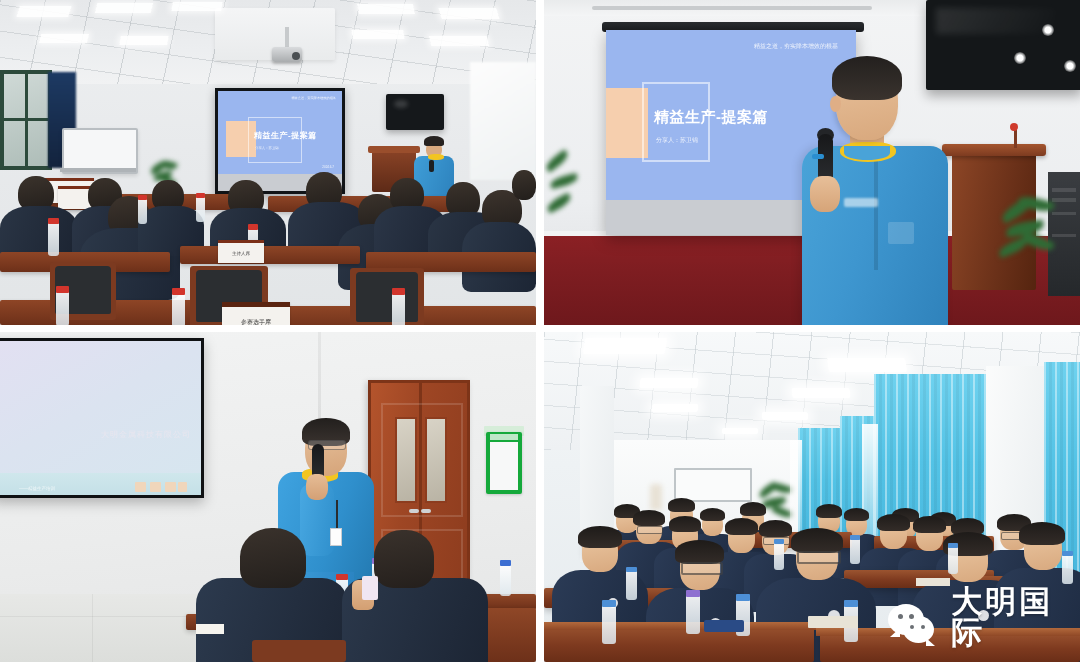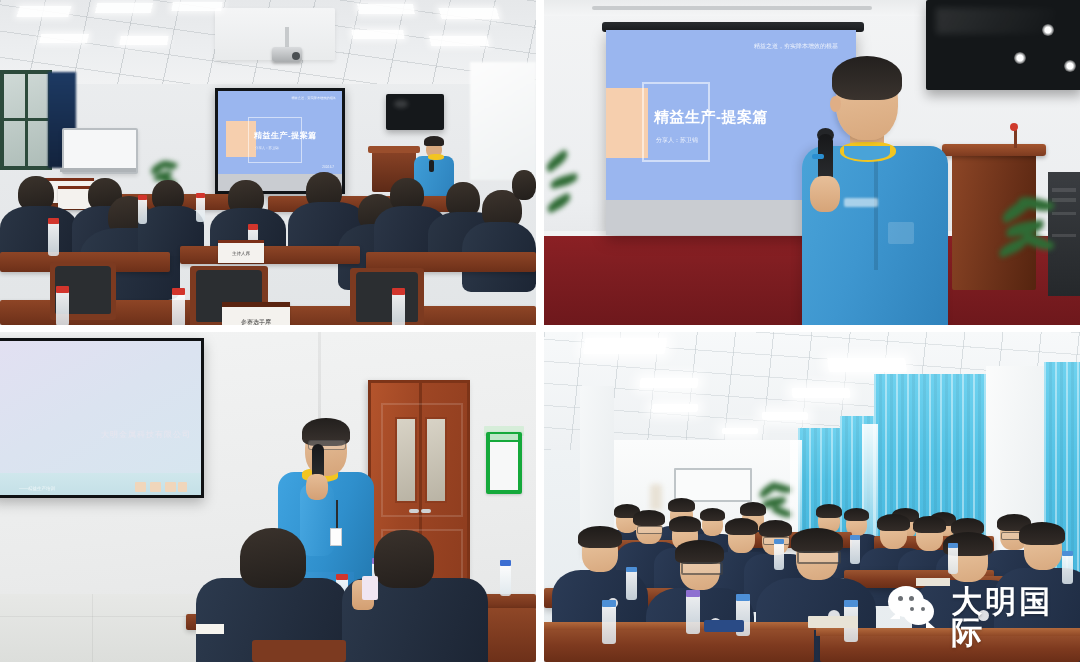--- a/index.html
+++ b/index.html
@@ -276,21 +276,21 @@
     background:linear-gradient(170deg,#ecc9a4,#d8a97f);}
   .att-hair{position:absolute;border-radius:50% 50% 26% 26%;
     background:linear-gradient(180deg,#1e1b19,#332c28);}
   .att-body{position:absolute;border-radius:30% 30% 8% 8%;
     background:linear-gradient(110deg,#2b3b56,#1d2a40);}
   .att-logo{position:absolute;background:rgba(255,255,255,.85);border-radius:50%;}
   .att-glasses{position:absolute;border:1px solid rgba(40,40,40,.55);
     border-radius:2px;background:rgba(255,255,255,.18);}
 
   
-  .watermark{position:absolute;left:888px;top:586px;display:flex;align-items:flex-start;gap:12px;
+  .watermark{position:absolute;left:888px;top:586px;display:flex;align-items:flex-end;gap:12px;
     z-index:40;}
   .wechat{position:relative;width:54px;height:44px;}
   .bub{position:absolute;border-radius:50%;background:#ffffff;}
   .bub-a{left:0;top:0;width:36px;height:31px;}
   .bub-b{left:15px;top:12px;width:31px;height:27px;}
   .bub-tail{position:absolute;background:#ffffff;}
   .dot{position:absolute;border-radius:50%;background:#6b6f74;}
   .wm-text{color:#ffffff;font-size:31px;font-weight:600;letter-spacing:3px;
     line-height:1;text-shadow:0 1px 3px rgba(0,0,0,.30);
     font-family:"Liberation Sans","DejaVu Sans",sans-serif;}

